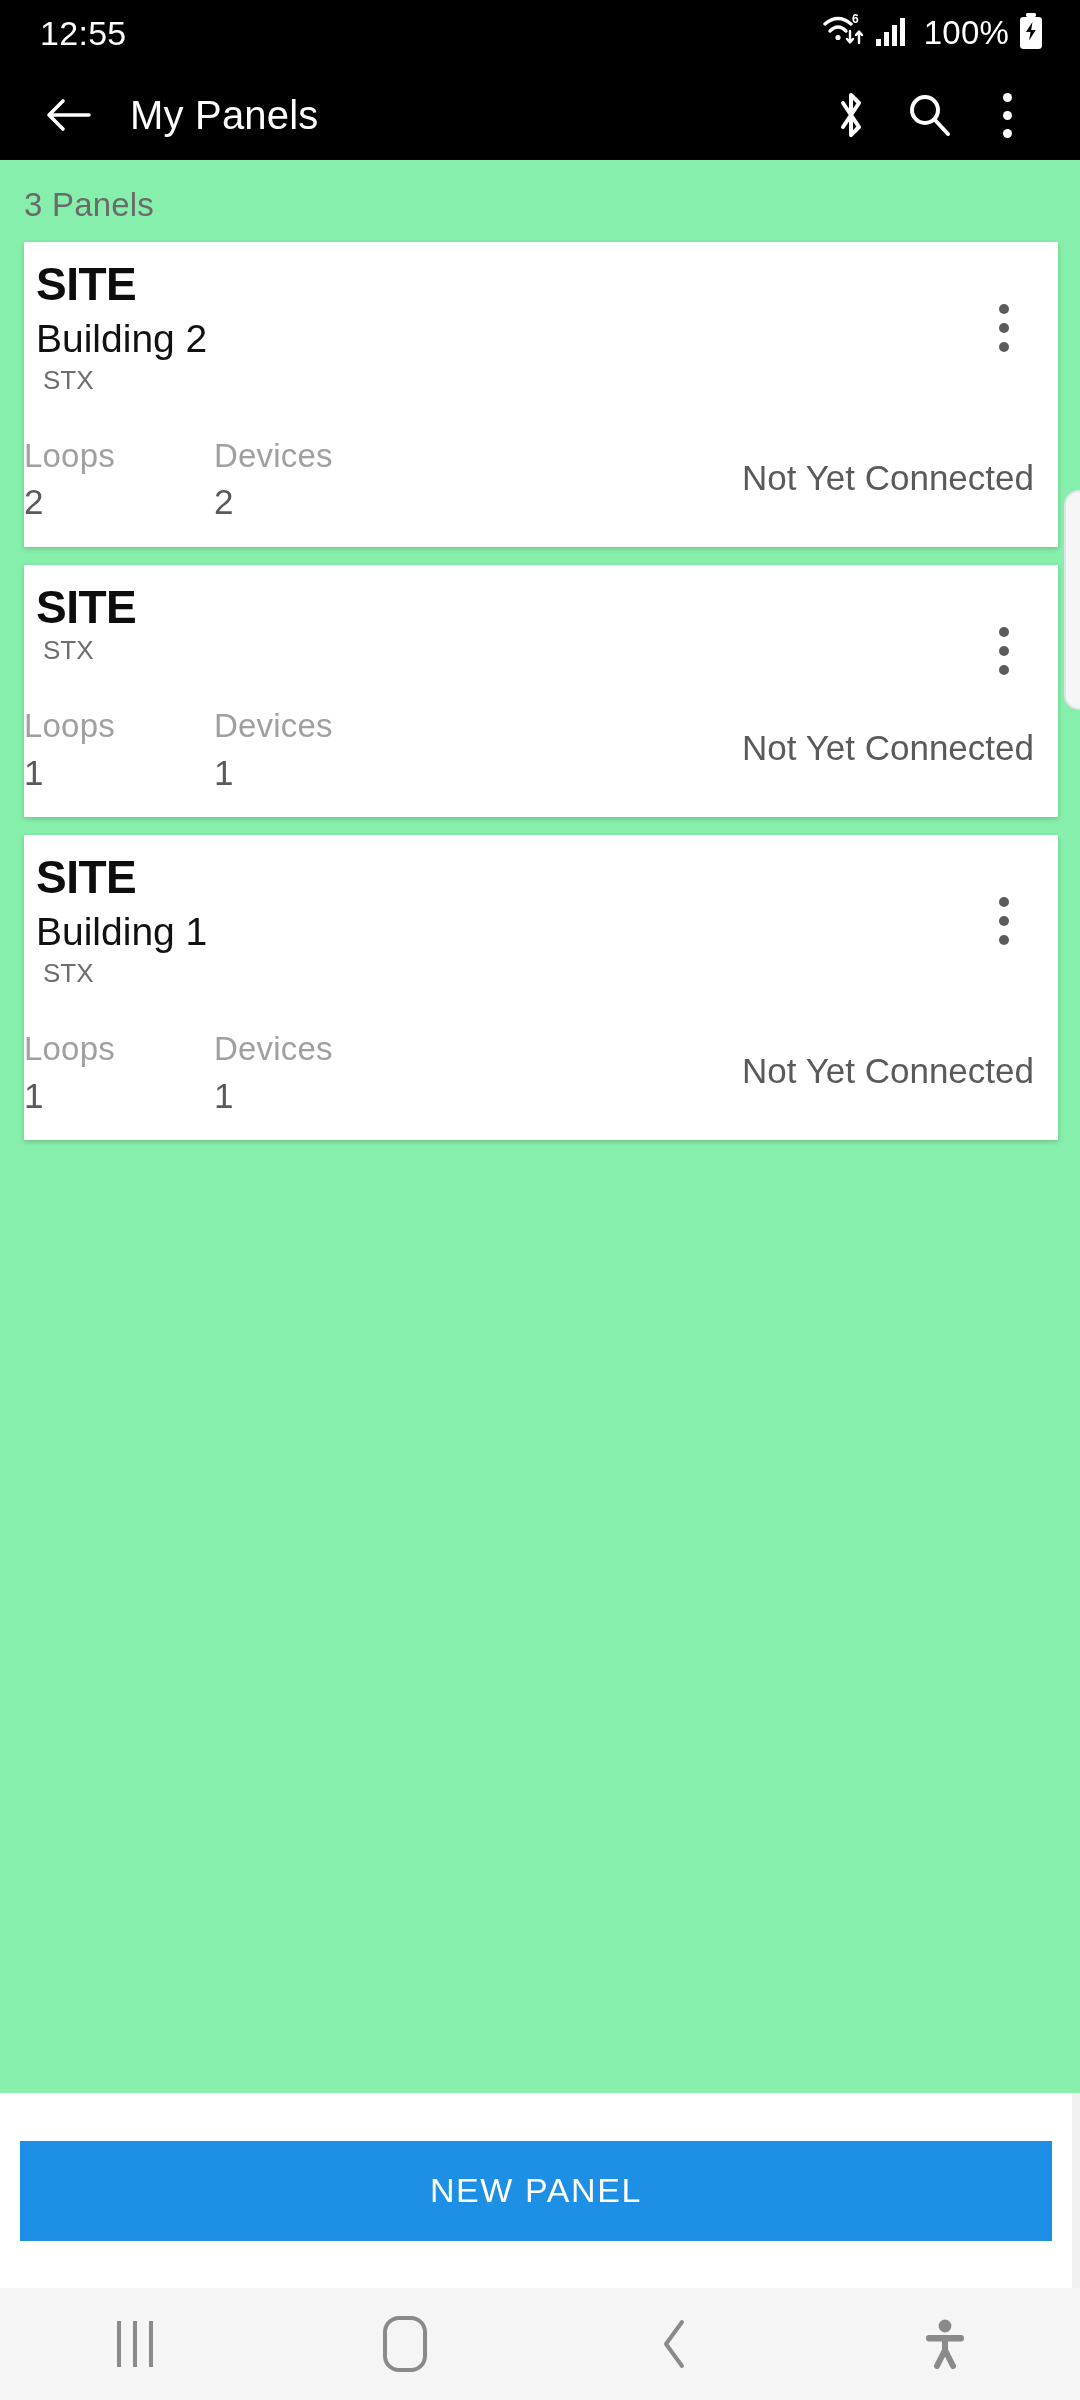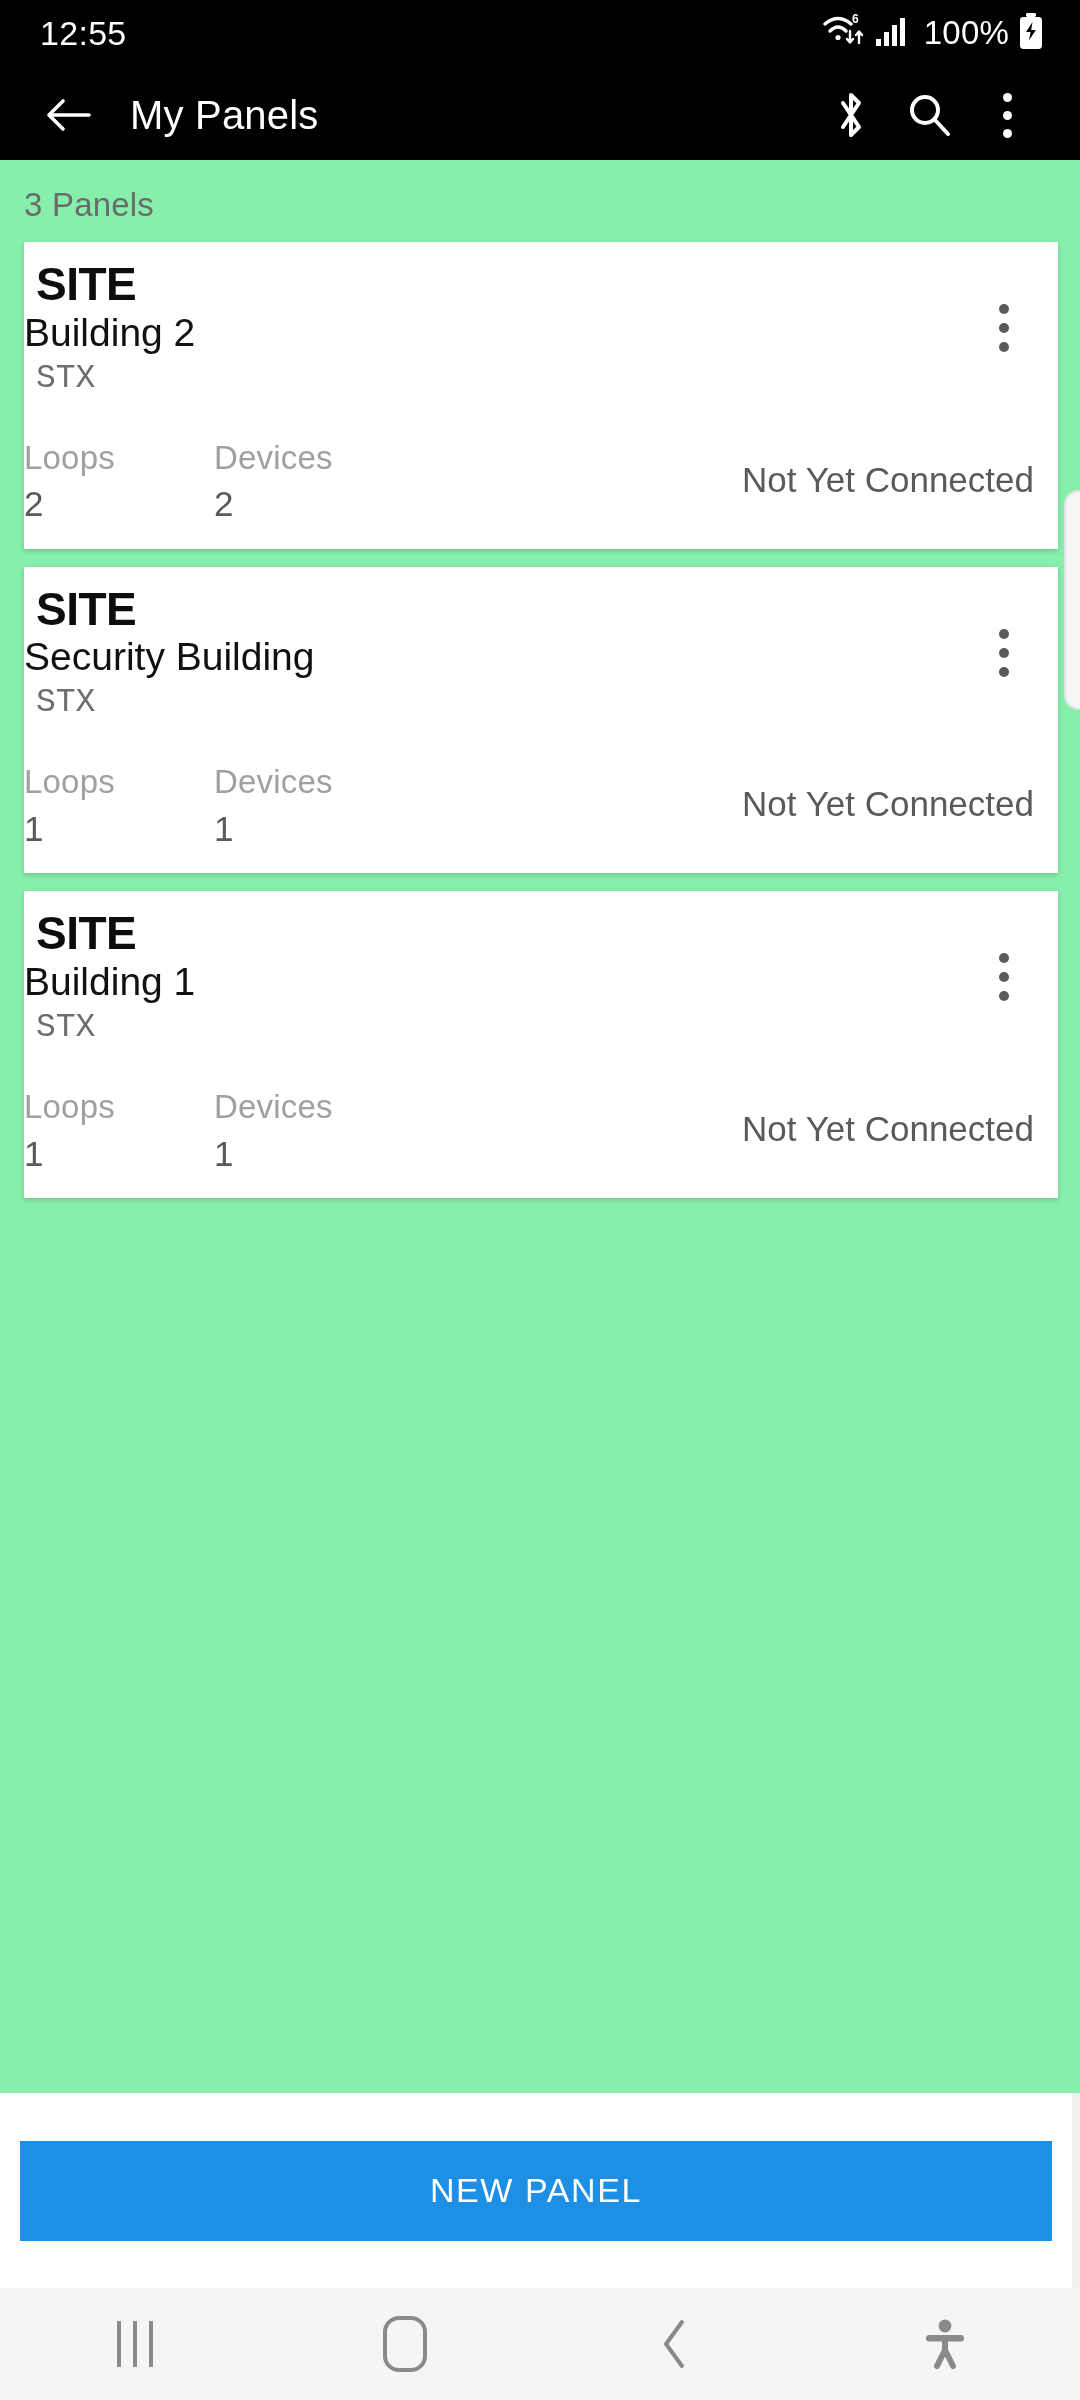--- a/index.html
+++ b/index.html
@@ -96,29 +96,29 @@
     color:#0d0d0d;
     font-weight:bold;
     letter-spacing:-0.5px;
     line-height:1.08;
     padding-left:12px;
   }
   .card-name{
     font-size:39px;
     color:#111111;
     line-height:1.18;
-    margin-top:0;
+    padding-left:12px;
+    margin-top:6px;
   }
   .card-type{
-    font-size:33px;
+    font-size:26px;
     color:#6e6e6e;
     line-height:1.15;
-    padding-left:12px;
+    padding-left:19px;
     margin-top:4px;
-    font-family:Liberation Mono, monospace;
   }
   .card-menu{
     position:absolute;
     top:54px; right:22px;
     width:64px; height:64px;
     display:flex; align-items:center; justify-content:center;
   }
   .dots-vert-dark i{ background:#5b5b5b; width:10px; height:10px; }
 
   .card-stats{
@@ -303,21 +303,20 @@
       <div class="stat">
         <div class="stat-label">Devices</div>
         <div class="stat-value">2</div>
       </div>
       <div class="card-status">Not Yet Connected</div>
     </div>
   </div>
 
   <div class="card">
     <div class="card-site">SITE</div>
-    <div class="card-name">Security Building</div>
     <div class="card-type">STX</div>
     <div class="card-menu">
       <span class="dots-vert dots-vert-dark">
           <i></i>
           <i></i>
           <i></i>
         </span>
     </div>
     <div class="card-stats">
       <div class="stat">

